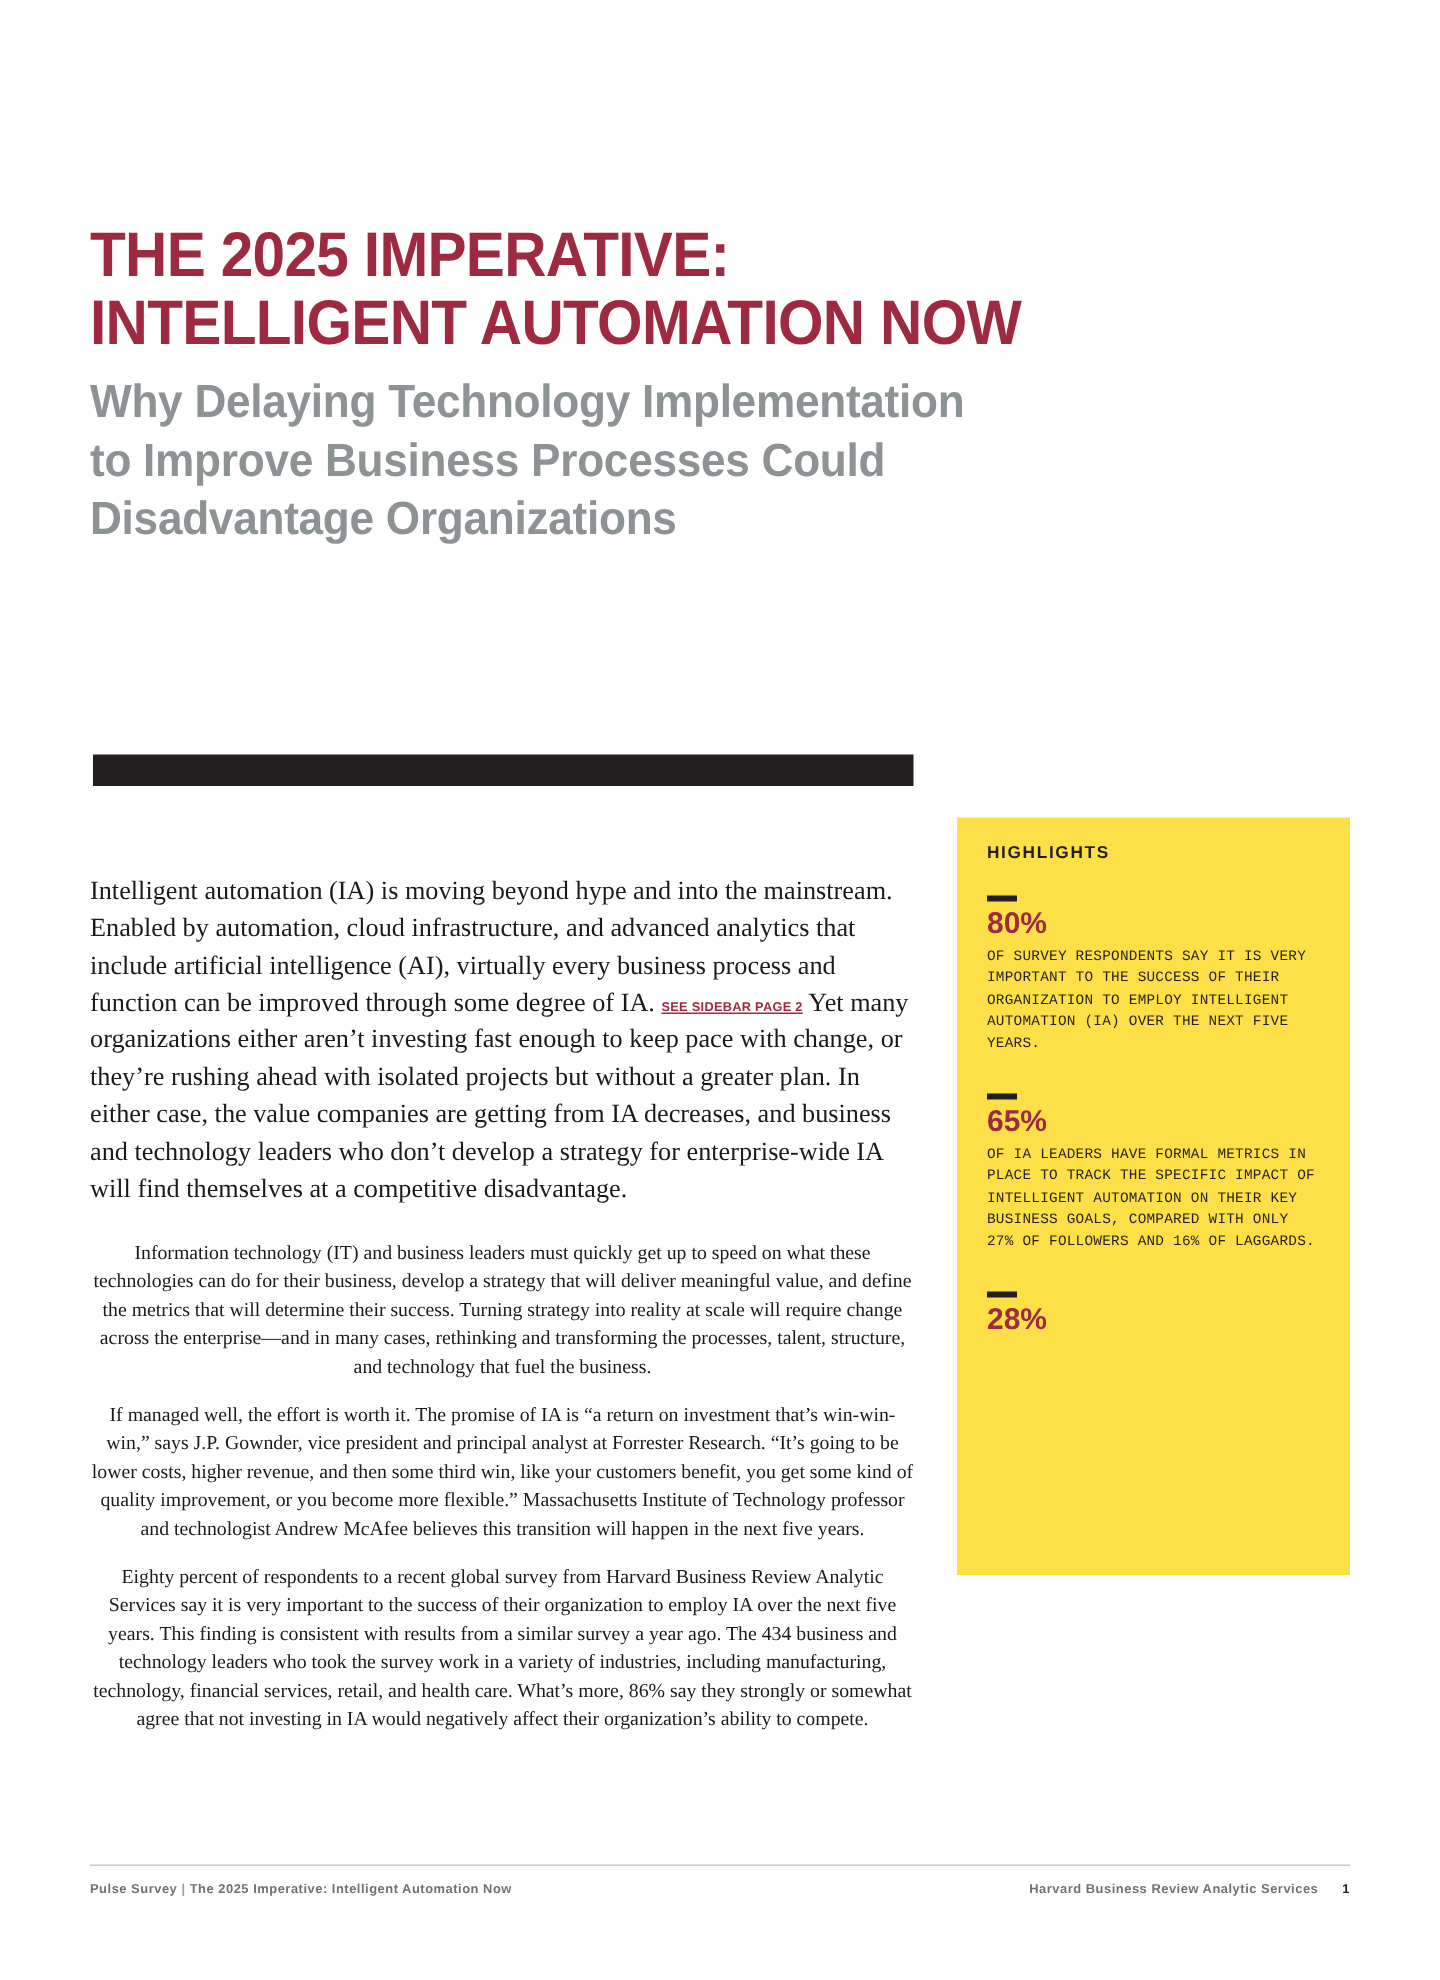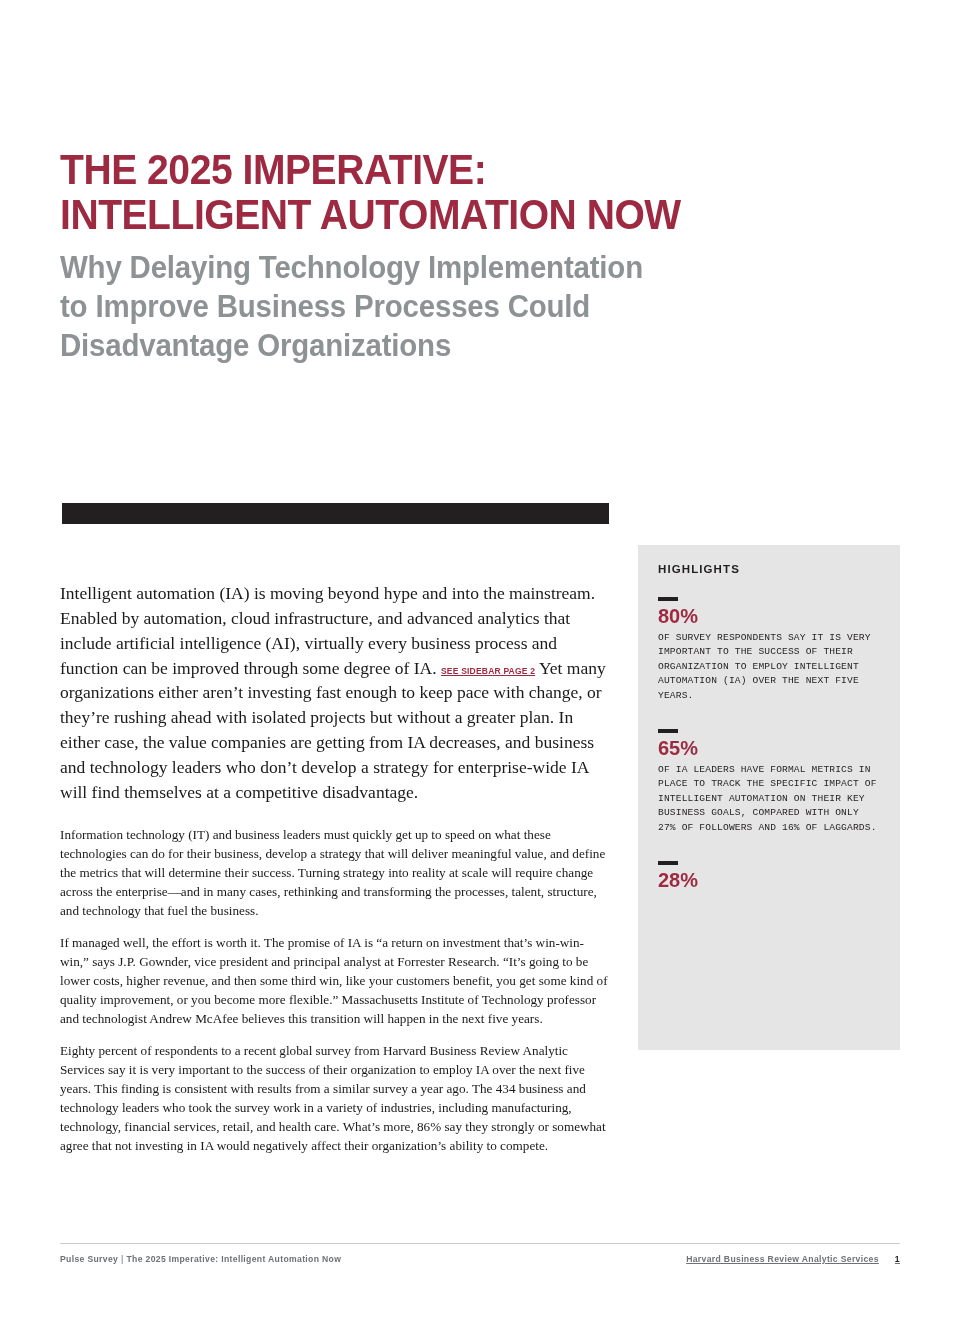--- a/index.html
+++ b/index.html
@@ -75,41 +75,41 @@
   .lede {
     font-size: 17.5px;
     line-height: 1.42;
     margin: 0 0 20px 0;
     text-align: left;
   }
   .body-p {
     font-size: 13.2px;
     line-height: 1.44;
     margin: 0 0 13px 0;
-    text-align: left;
+    text-align: center;
   }
   .xref {
     font-family: "Liberation Sans", sans-serif;
     font-size: 8.5px;
     font-weight: bold;
     letter-spacing: 0.2px;
     color: #9e2a42;
     text-decoration: underline;
     text-transform: uppercase;
     cursor: pointer;
     white-space: nowrap;
   }
 
   
   .sidebar {
     position: absolute;
     left: 638px;
     top: 545px;
     width: 262px;
-    background: #e5e5e5;
+    background: #fde047;
     padding: 18px 20px 26px 20px;
     box-sizing: border-box;
     min-height: 505px;
   }
   .sidebar-title {
     font-family: "Liberation Sans", sans-serif;
     font-weight: bold;
     font-size: 11.5px;
     letter-spacing: 1.1px;
     color: #231f20;
@@ -160,21 +160,21 @@
     font-weight: bold;
     letter-spacing: 0.35px;
     color: #6d7274;
     display: flex;
     justify-content: space-between;
     align-items: baseline;
     text-align: center;
   }
   .footer-left span { white-space: pre; }
   .footer-sep { color: #9aa0a3; }
-  .footer-right { display: flex; gap: 16px; align-items: baseline; text-decoration: underline; }
+  .footer-right { display: flex; gap: 16px; align-items: baseline; }
   .footer-page { color: #231f20; }
 </style>
 </head>
 <body>
 
 <div class="page">
 
   <div class="title-wrap">
     <h1 class="title-main">
       <span>THE 2025 IMPERATIVE:</span><br>

